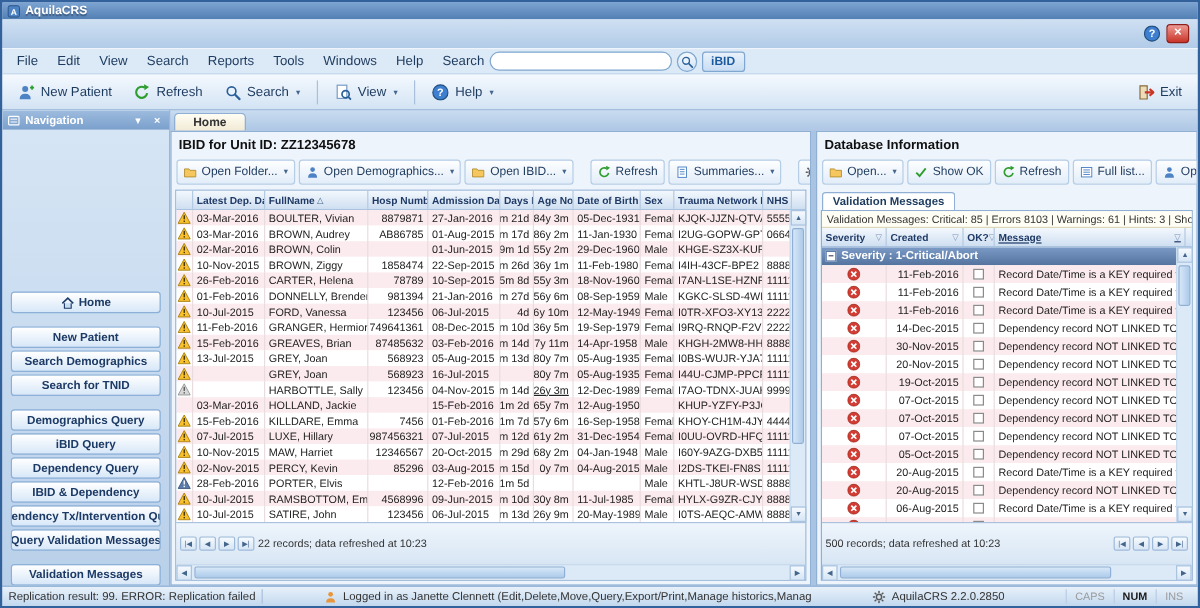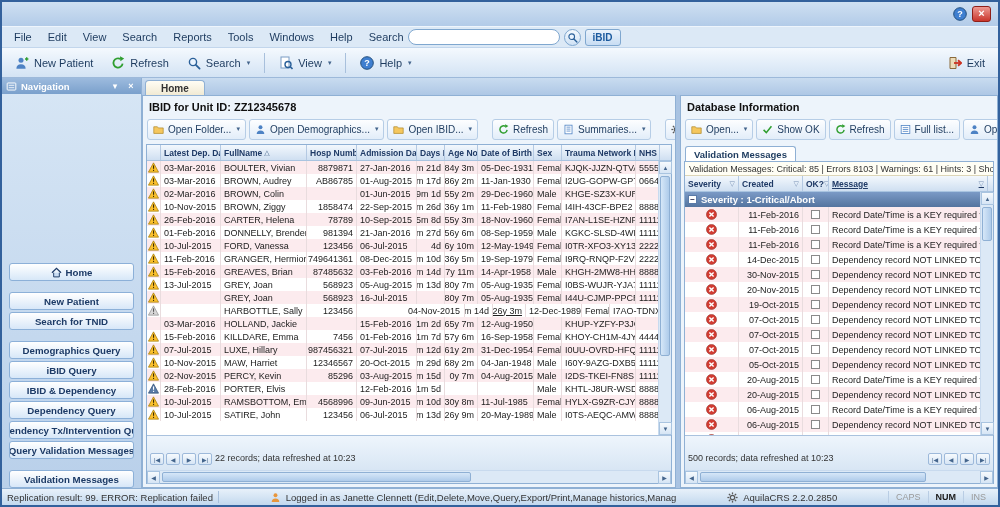--- a/index.html
+++ b/index.html
@@ -85,21 +85,21 @@
   
   .vscroll{width:13px;flex:none;background:#dce9f6;border-left:1px solid #c8daee;display:flex;flex-direction:column;}
   .sbtn{height:13px;width:13px;flex:none;background:linear-gradient(#f6fafd,#d6e5f5);border:1px solid #a9c4e0;color:#44658c;font-size:6px;display:flex;align-items:center;justify-content:center;}
   .vtrack{flex:1;position:relative;}
   .vthumb{position:absolute;left:1px;right:1px;top:2px;background:linear-gradient(90deg,#d6e7f8,#aecbea);border:1px solid #8fb0d4;border-radius:2px;}
   .hscroll{height:13px;flex:none;background:#dce9f6;border-top:1px solid #c8daee;display:flex;}
   .htrack{flex:1;position:relative;}
   .hthumb{position:absolute;top:1px;bottom:1px;left:2px;background:linear-gradient(#d6e7f8,#aecbea);border:1px solid #8fb0d4;border-radius:2px;}
 
   
-  .gfooter{height:16px;flex:none;background:linear-gradient(#eef5fc,#d8e6f4);border-top:1px solid #aac2de;display:flex;align-items:flex-start;gap:3px;padding:17px 3px;font-size:9px;color:#333;overflow:hidden;white-space:nowrap;}
+  .gfooter{height:16px;flex:none;background:linear-gradient(#eef5fc,#d8e6f4);border-top:1px solid #aac2de;display:flex;align-items:center;gap:3px;padding:17px 3px;font-size:9px;color:#333;overflow:hidden;white-space:nowrap;}
   .gfooter .sp{flex:1;}
   .pgbtn{width:14px;height:12px;background:linear-gradient(#f6fafd,#d6e5f5);border:1px solid #9db9da;border-radius:2px;color:#44658c;font-size:6px;display:flex;align-items:center;justify-content:center;flex:none;}
   .summary{height:14px;flex:none;background:#fffef4;border-bottom:1px solid #ddd6b8;display:flex;align-items:center;padding:0 4px;font-size:9px;color:#333;white-space:nowrap;overflow:hidden;}
 
   
   .statusbar{height:17px;flex:none;background:linear-gradient(#e8f1fa,#c2d8ee);border-top:1px solid #8fb0d4;display:flex;align-items:center;gap:5px;padding:0 5px;font-size:9.5px;color:#333;overflow:hidden;}
   .statusbar .sp{flex:1;}
   .sb-sep{width:1px;height:12px;background:#a8c0dc;}
   .sb-text{white-space:nowrap;overflow:hidden;}
   #status-indicators{display:flex;}
@@ -110,20 +110,29 @@
   .ico{width:14px;height:14px;display:inline-flex;align-items:center;justify-content:center;flex:none;}
   .ico.small{width:11px;height:11px;}
   .ico svg{width:100%;height:100%;display:block;}
   .lbl{white-space:nowrap;}
 </style>
 </head>
 <body>
 
 <div class="window">
 
+  <div class="titlebar">
+    <span class="ico small">
+        <svg viewBox="0 0 14 14">
+          <rect x="1" y="1" width="12" height="12" rx="2" fill="#4d82c4" stroke="#274f82"></rect>
+          <text x="7" y="10.5" text-anchor="middle" font-size="9" font-weight="bold" fill="#fff">A</text>
+        </svg>
+      </span>
+    <span class="t">AquilaCRS</span>
+  </div>
 
   <div class="chromebar">
     <span class="ico">
         <svg viewBox="0 0 14 14">
           <circle cx="7" cy="7" r="6.3" fill="#3f7fd0" stroke="#24507e"></circle>
           <text x="7" y="10.2" text-anchor="middle" font-size="9" font-weight="bold" fill="#fff">?</text>
         </svg>
       </span>
     <div class="close-btn"><span>×</span></div>
   </div>
@@ -242,33 +251,36 @@
                 <path d="M1.2 7.4 L7 1.8 L12.8 7.4" fill="none" stroke="#1c3a66" stroke-width="1.6"></path>
                 <path d="M3.4 7.2 V12.6 H10.6 V7.2" fill="#c8dcf2" stroke="#1c3a66" stroke-width="1.2"></path>
               </svg>
             </span>
             <span class="lbl">Home</span>
           </div>
           <div class="nav-btn gap">
             <span class="lbl">New Patient</span>
           </div>
           <div class="nav-btn">
+            <span class="lbl">Search Demographics</span>
+          </div>
+          <div class="nav-btn">
             <span class="lbl">Search for TNID</span>
           </div>
           <div class="nav-btn gap">
             <span class="lbl">Demographics Query</span>
           </div>
           <div class="nav-btn">
             <span class="lbl">iBID Query</span>
           </div>
           <div class="nav-btn">
+            <span class="lbl">Dependency Query</span>
+          </div>
+          <div class="nav-btn">
             <span class="lbl">IBID &amp; Dependency</span>
-          </div>
-          <div class="nav-btn">
-            <span class="lbl">Dependency Query</span>
           </div>
           <div class="nav-btn">
             <span class="lbl">Dependency Tx/Intervention Query</span>
           </div>
           <div class="nav-btn">
             <span class="lbl">Query Validation Messages</span>
           </div>
           <div class="nav-btn gap">
             <span class="lbl">Validation Messages</span>
           </div>
@@ -629,21 +641,21 @@
                         <svg viewBox="0 0 13 12">
                           <polygon points="6.5,0.5 12.5,11.5 0.5,11.5" fill="#d8d8d8" stroke="#8a8a8a" stroke-width="0.8"></polygon>
                           <rect x="5.9" y="3.5" width="1.3" height="4" fill="#555"></rect>
                           <rect x="5.9" y="8.7" width="1.3" height="1.4" fill="#555"></rect>
                         </svg>
                       </span>
                     </div>
                     <div class="gcell" style="width: 60px;"></div>
                     <div class="gcell" style="width: 86px;">HARBOTTLE, Sally</div>
                     <div class="gcell ra" style="width: 50px;">123456</div>
-                    <div class="gcell" style="width: 60px; margin-left: 48px;">04-Nov-2015</div>
+                    <div class="gcell" style="width: 60px;">04-Nov-2015</div>
                     <div class="gcell ra" style="width: 28px;">4m 14d</div>
                     <div class="gcell ra" style="width: 33px; text-decoration: underline;">26y 3m</div>
                     <div class="gcell" style="width: 56px;">12-Dec-1989</div>
                     <div class="gcell" style="width: 28px;">Female</div>
                     <div class="gcell" style="width: 74px;">I7AO-TDNX-JUAH</div>
                     <div class="gcell" style="width: 24px;">99999999</div>
                   </div>
                   <div class="grow odd">
                     <div class="gcell cicon" style="width: 14px;"></div>
                     <div class="gcell" style="width: 60px;">03-Mar-2016</div>

